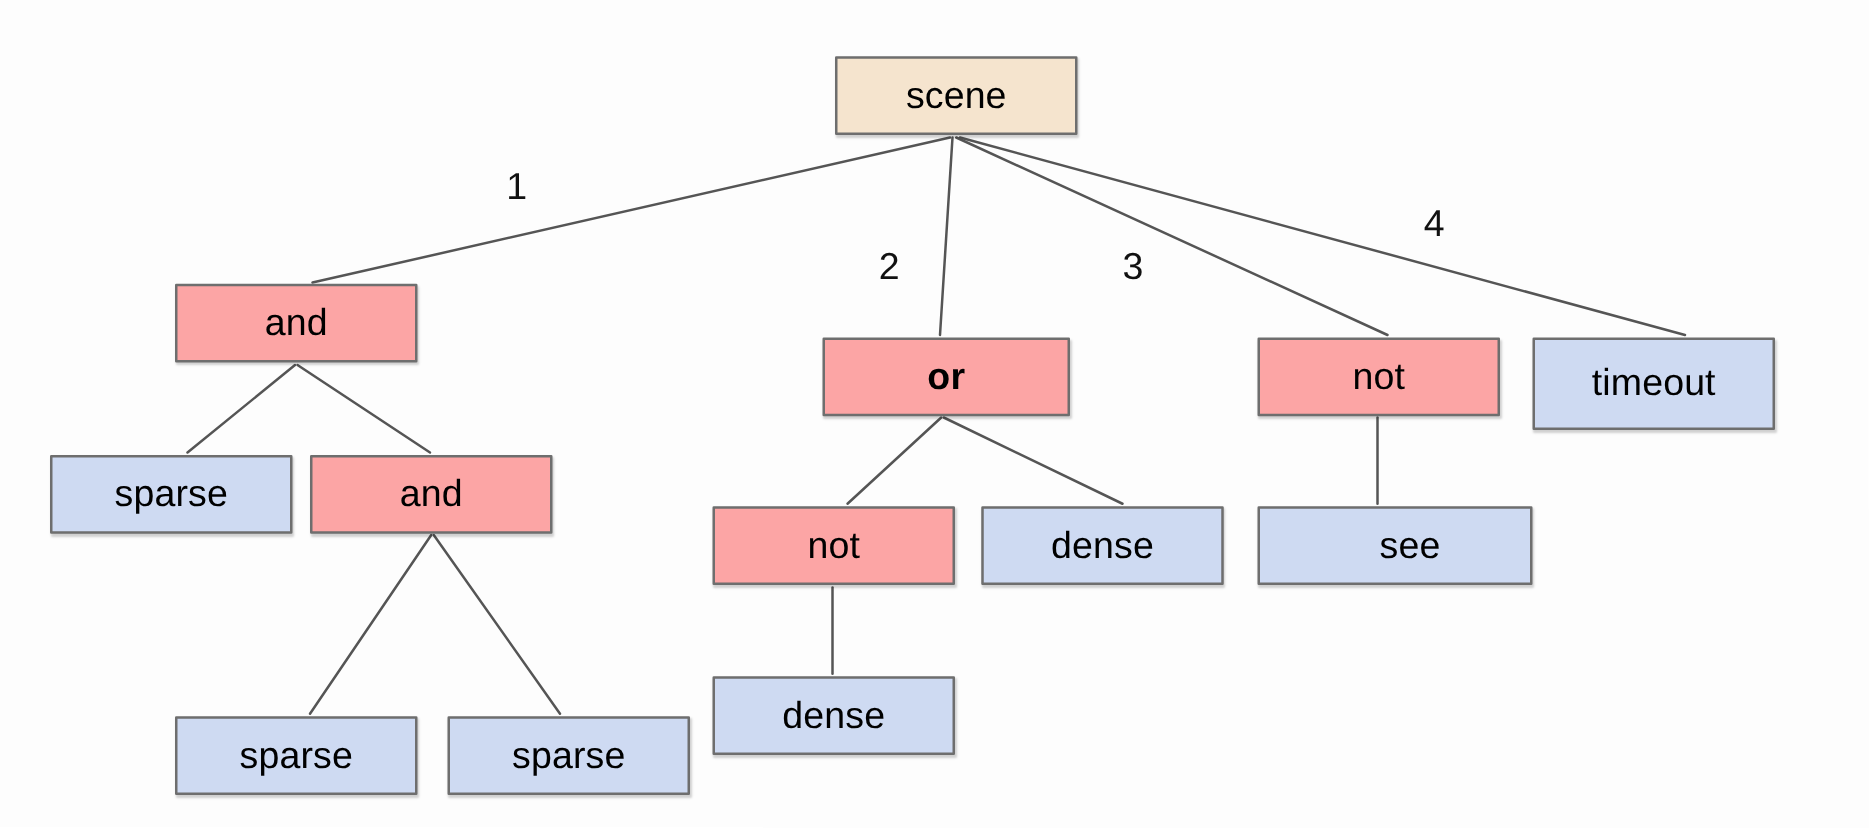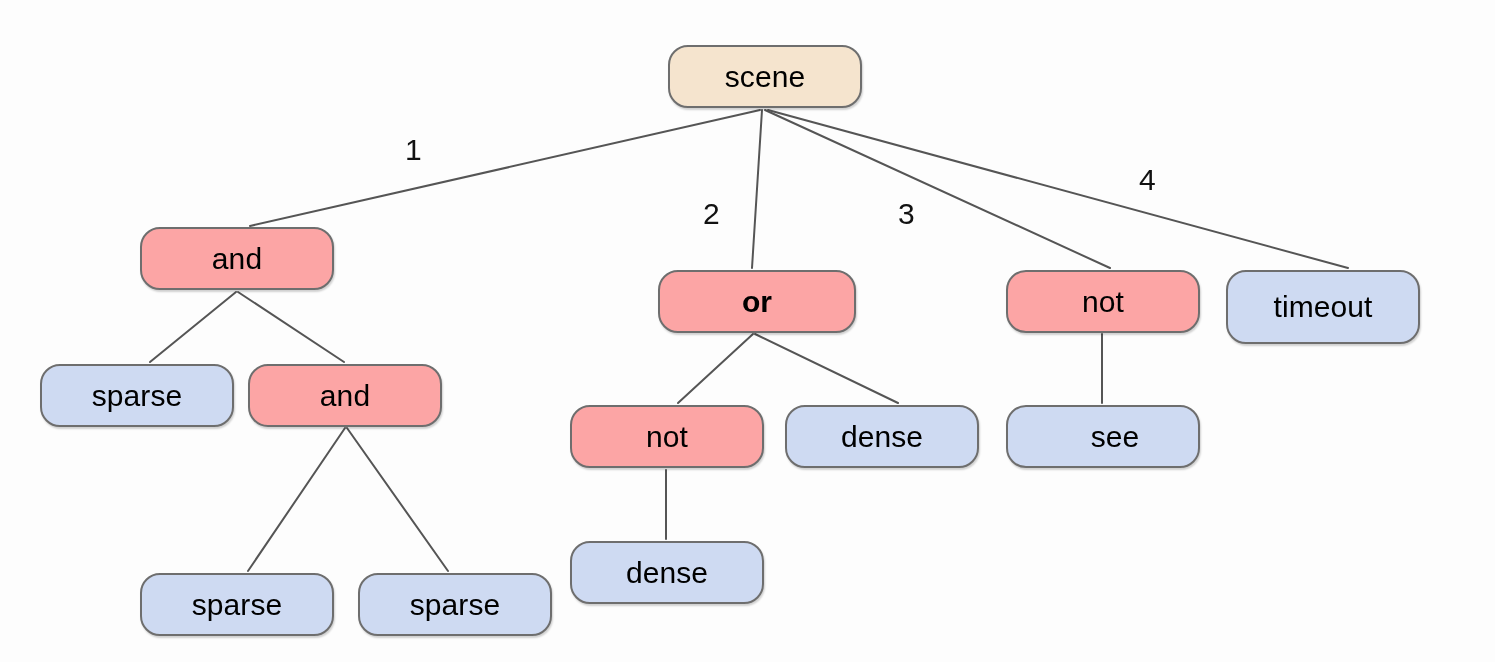--- a/index.html
+++ b/index.html
@@ -24,21 +24,21 @@
     height: 662px;
     pointer-events: none;
   }
   .node {
     position: absolute;
     box-sizing: border-box;
     display: flex;
     align-items: center;
     justify-content: center;
     border: 2px solid #6e6e6e;
-    border-radius: 20px;
+    border-radius: 1px;
     color: #000000;
     font-size: 30px;
     line-height: 1;
     letter-spacing: 0.1px;
     box-shadow: 1px 2px 2px rgba(0,0,0,0.18);
     white-space: nowrap;
     user-select: none;
   }
   .node.root   { background: #f5e4ce; }
   .node.op     { background: #fca5a5; }
@@ -90,21 +90,21 @@
     </div>
     <div class="node op" style="left: 248px; top: 364px; width: 194px; height: 63px;">
       <span class="node-label">and</span>
     </div>
     <div class="node op" style="left: 570px; top: 405px; width: 194px; height: 63px;">
       <span class="node-label">not</span>
     </div>
     <div class="node leaf" style="left: 785px; top: 405px; width: 194px; height: 63px;">
       <span class="node-label">dense</span>
     </div>
-    <div class="node leaf" style="left: 1006px; top: 405px; width: 194px; height: 63px; padding-left: 24px;">
+    <div class="node leaf" style="left: 1006px; top: 405px; width: 220px; height: 63px; padding-left: 24px;">
       <span class="node-label">see</span>
     </div>
     <div class="node leaf" style="left: 570px; top: 541px; width: 194px; height: 63px;">
       <span class="node-label">dense</span>
     </div>
     <div class="node leaf" style="left: 140px; top: 573px; width: 194px; height: 63px;">
       <span class="node-label">sparse</span>
     </div>
     <div class="node leaf" style="left: 358px; top: 573px; width: 194px; height: 63px;">
       <span class="node-label">sparse</span>

